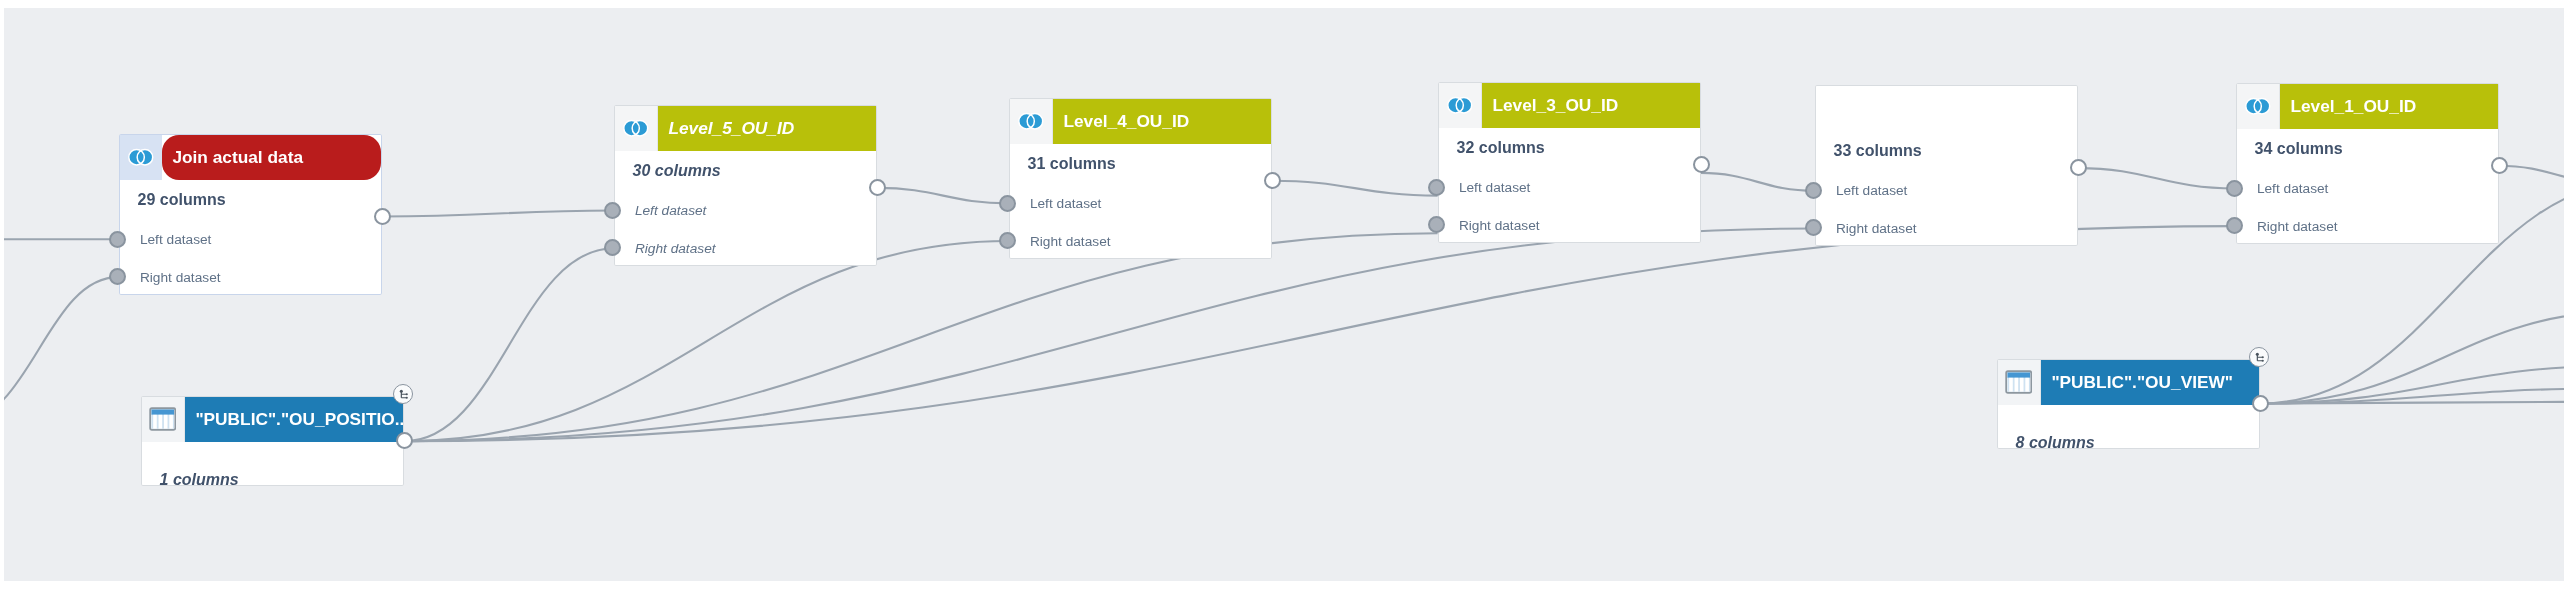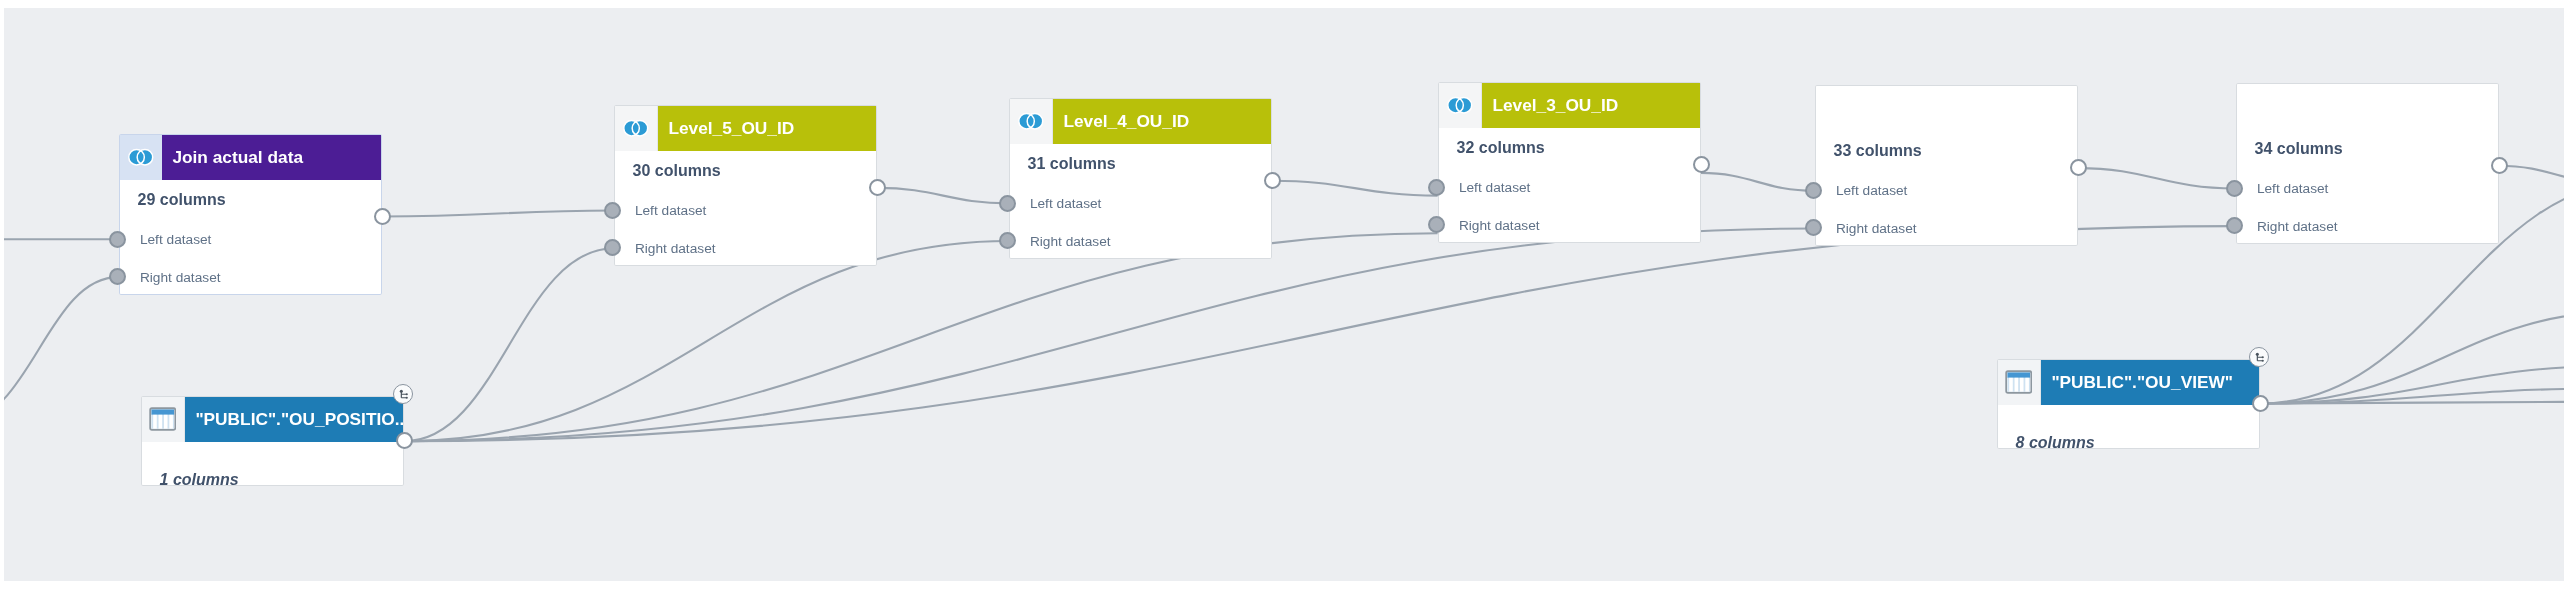--- a/index.html
+++ b/index.html
@@ -9,21 +9,21 @@
   .node{position:absolute;width:263px;background:#ffffff;border:1.2px solid #d8dce0;border-radius:1.8px;
         box-sizing:border-box;z-index:2;}
   .node.join{height:161px;}
   .node.table{height:90px;}
   .accent-blue{border-color:#c8d5eb;}
   .hdr{display:flex;height:45px;}
   .iconbox{flex:0 0 42px;width:42px;display:flex;align-items:center;justify-content:center;}
   .title{flex:1;display:flex;align-items:center;color:#ffffff;font-weight:bold;font-size:17.3px;
          padding-left:10.8px;white-space:nowrap;overflow:hidden;}
   .accent-blue .iconbox{background:#d7e2f3;}
-  .accent-blue .title{background:#4c1d95;}
+  .accent-blue .title{background:#b91c1c;border-radius:17px;}
   .accent-green .iconbox{background:#f4f5f6;border-right:1.2px solid #e3e6e9;}
   .accent-green .title{background:#b8c00a;}
   .table .iconbox{background:#f2f4f6;border-right:1.2px solid #e3e6e9;}
   .table .title{background:#1e7cb5;}
   .cols{position:absolute;left:18px;top:56px;font-size:16px;font-weight:bold;color:#41526b;}
   .table .cols{top:74px;font-style:italic;}
   .plabel{position:absolute;left:20.3px;font-size:13.7px;color:#5f7187;}
   .plabel.p1{top:97px;}
   .plabel.p2{top:135px;}
   .port{position:absolute;width:13px;height:13px;border:2.4px solid #8a949f;border-radius:50%;z-index:3;}
@@ -76,21 +76,21 @@
         <div class="title">Join actual data</div>
       </div>
       <div class="cols">29 columns</div>
       <div class="plabel p1">Left dataset</div>
       <div class="plabel p2">Right dataset</div>
       <span class="port pin pin1"></span>
       <span class="port pin pin2"></span>
       <span class="port pout"></span>
     </div>
 
-    <div class="node join accent-green" style="left: 610px; top: 97px;">
+    <div class="node join accent-green" style="left: 610px; top: 97px; font-style: italic;">
       <div class="hdr">
         <div class="iconbox">
           <svg width="27.5" height="20.3" viewBox="0 0 46 34">
               <circle cx="16" cy="17" r="13" fill="#2b9bd5"></circle>
               <circle cx="30" cy="17" r="13" fill="#2b9bd5"></circle>
               <circle cx="16" cy="17" r="13" fill="none" stroke="#ffffff" stroke-width="2.5"></circle>
               <circle cx="30" cy="17" r="13" fill="none" stroke="#ffffff" stroke-width="2.5"></circle>
             </svg>
         </div>
         <div class="title">Level_5_OU_ID</div>
@@ -146,20 +146,31 @@
     <div class="node join accent-green" style="left: 1811px; top: 77px;">
       <div class="cols">33 columns</div>
       <div class="plabel p1">Left dataset</div>
       <div class="plabel p2">Right dataset</div>
       <span class="port pin pin1"></span>
       <span class="port pin pin2"></span>
       <span class="port pout"></span>
     </div>
 
     <div class="node join accent-green" style="left: 2232px; top: 75px;">
+      <div class="hdr">
+        <div class="iconbox">
+          <svg width="27.5" height="20.3" viewBox="0 0 46 34">
+              <circle cx="16" cy="17" r="13" fill="#2b9bd5"></circle>
+              <circle cx="30" cy="17" r="13" fill="#2b9bd5"></circle>
+              <circle cx="16" cy="17" r="13" fill="none" stroke="#ffffff" stroke-width="2.5"></circle>
+              <circle cx="30" cy="17" r="13" fill="none" stroke="#ffffff" stroke-width="2.5"></circle>
+            </svg>
+        </div>
+        <div class="title">Level_1_OU_ID</div>
+      </div>
       <div class="cols">34 columns</div>
       <div class="plabel p1">Left dataset</div>
       <div class="plabel p2">Right dataset</div>
       <span class="port pin pin1"></span>
       <span class="port pin pin2"></span>
       <span class="port pout"></span>
     </div>
 
     <div class="node table" style="left: 137px; top: 388px;">
       <div class="hdr">

